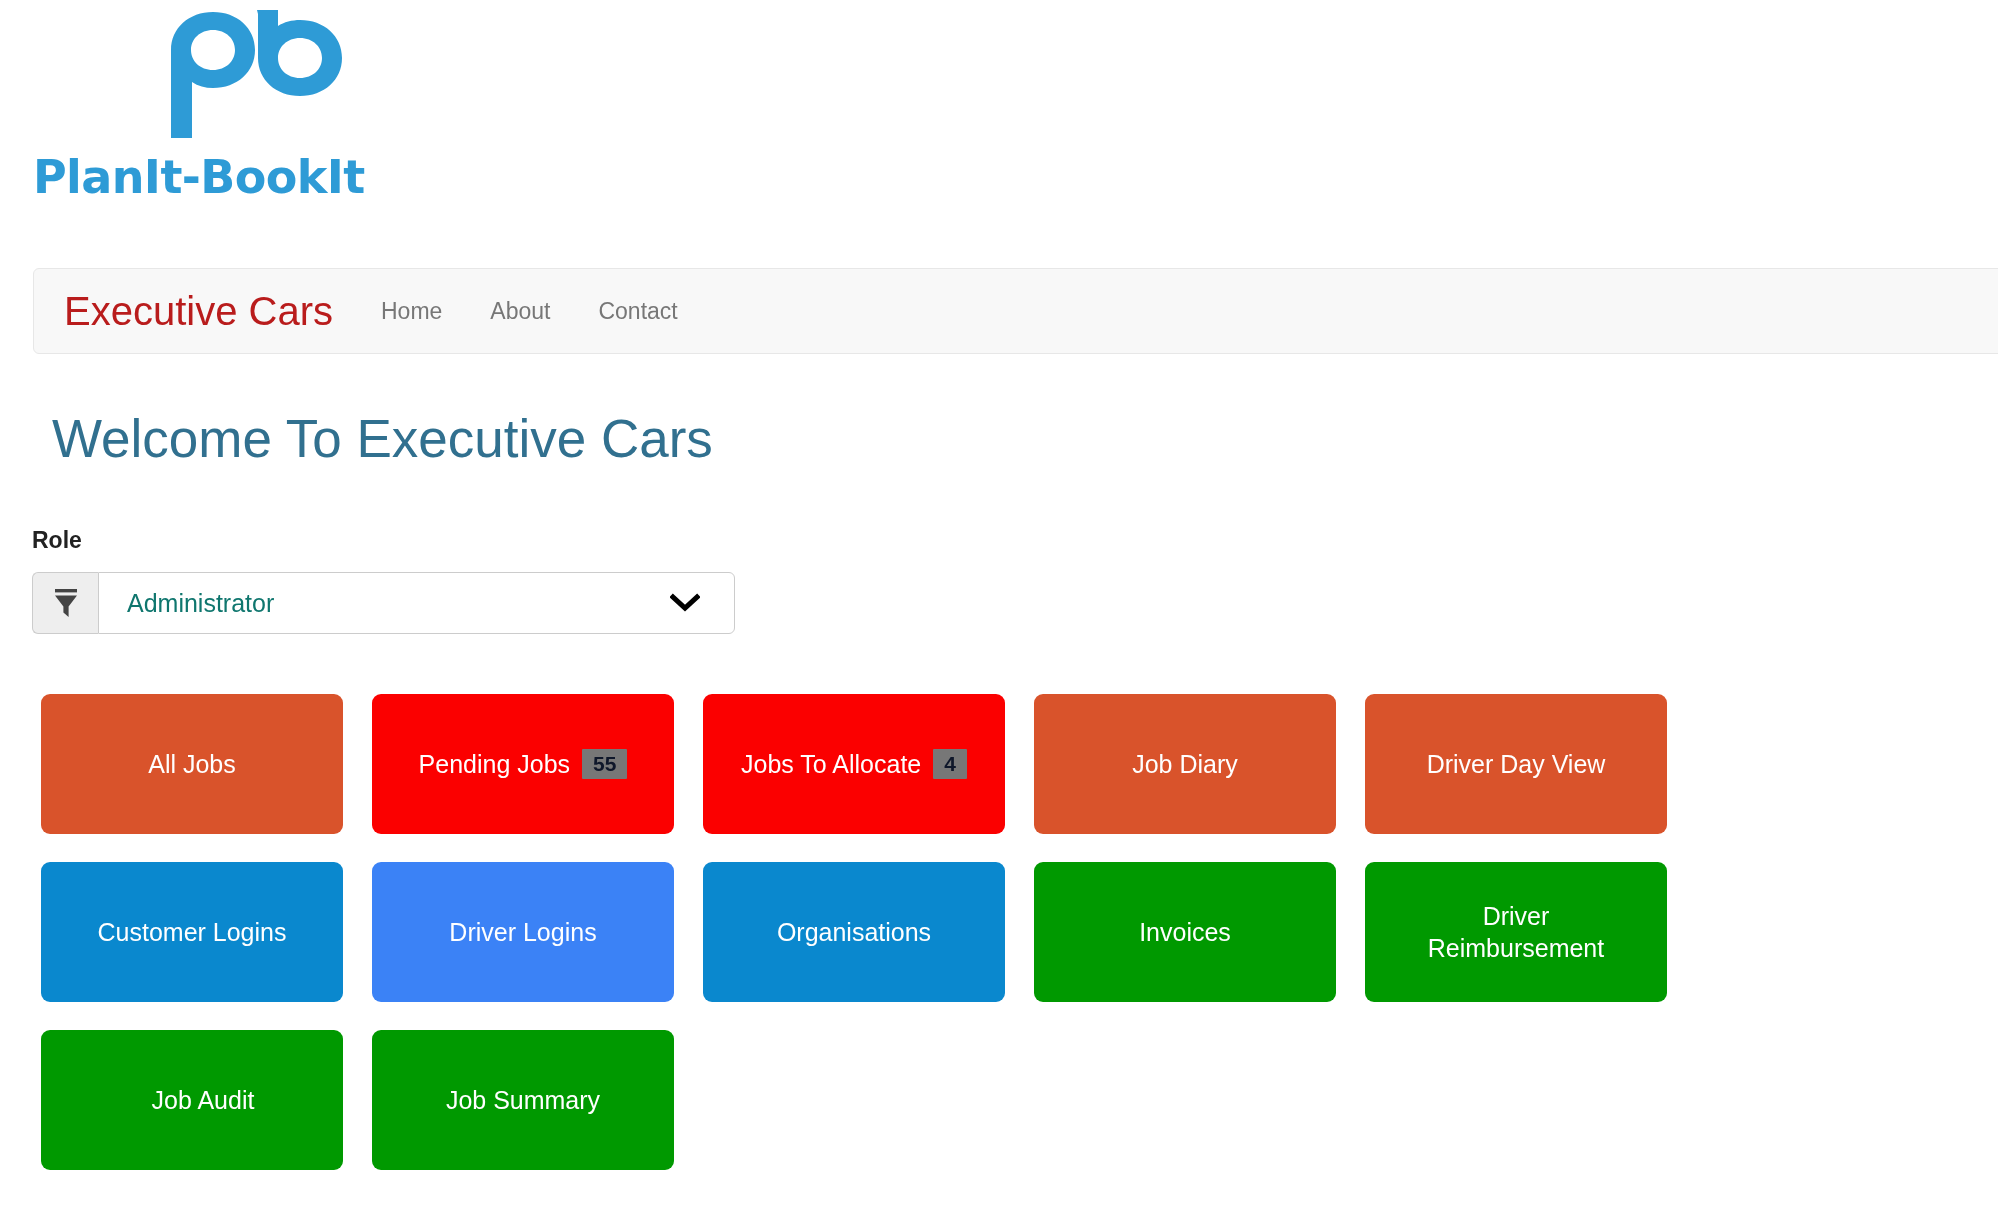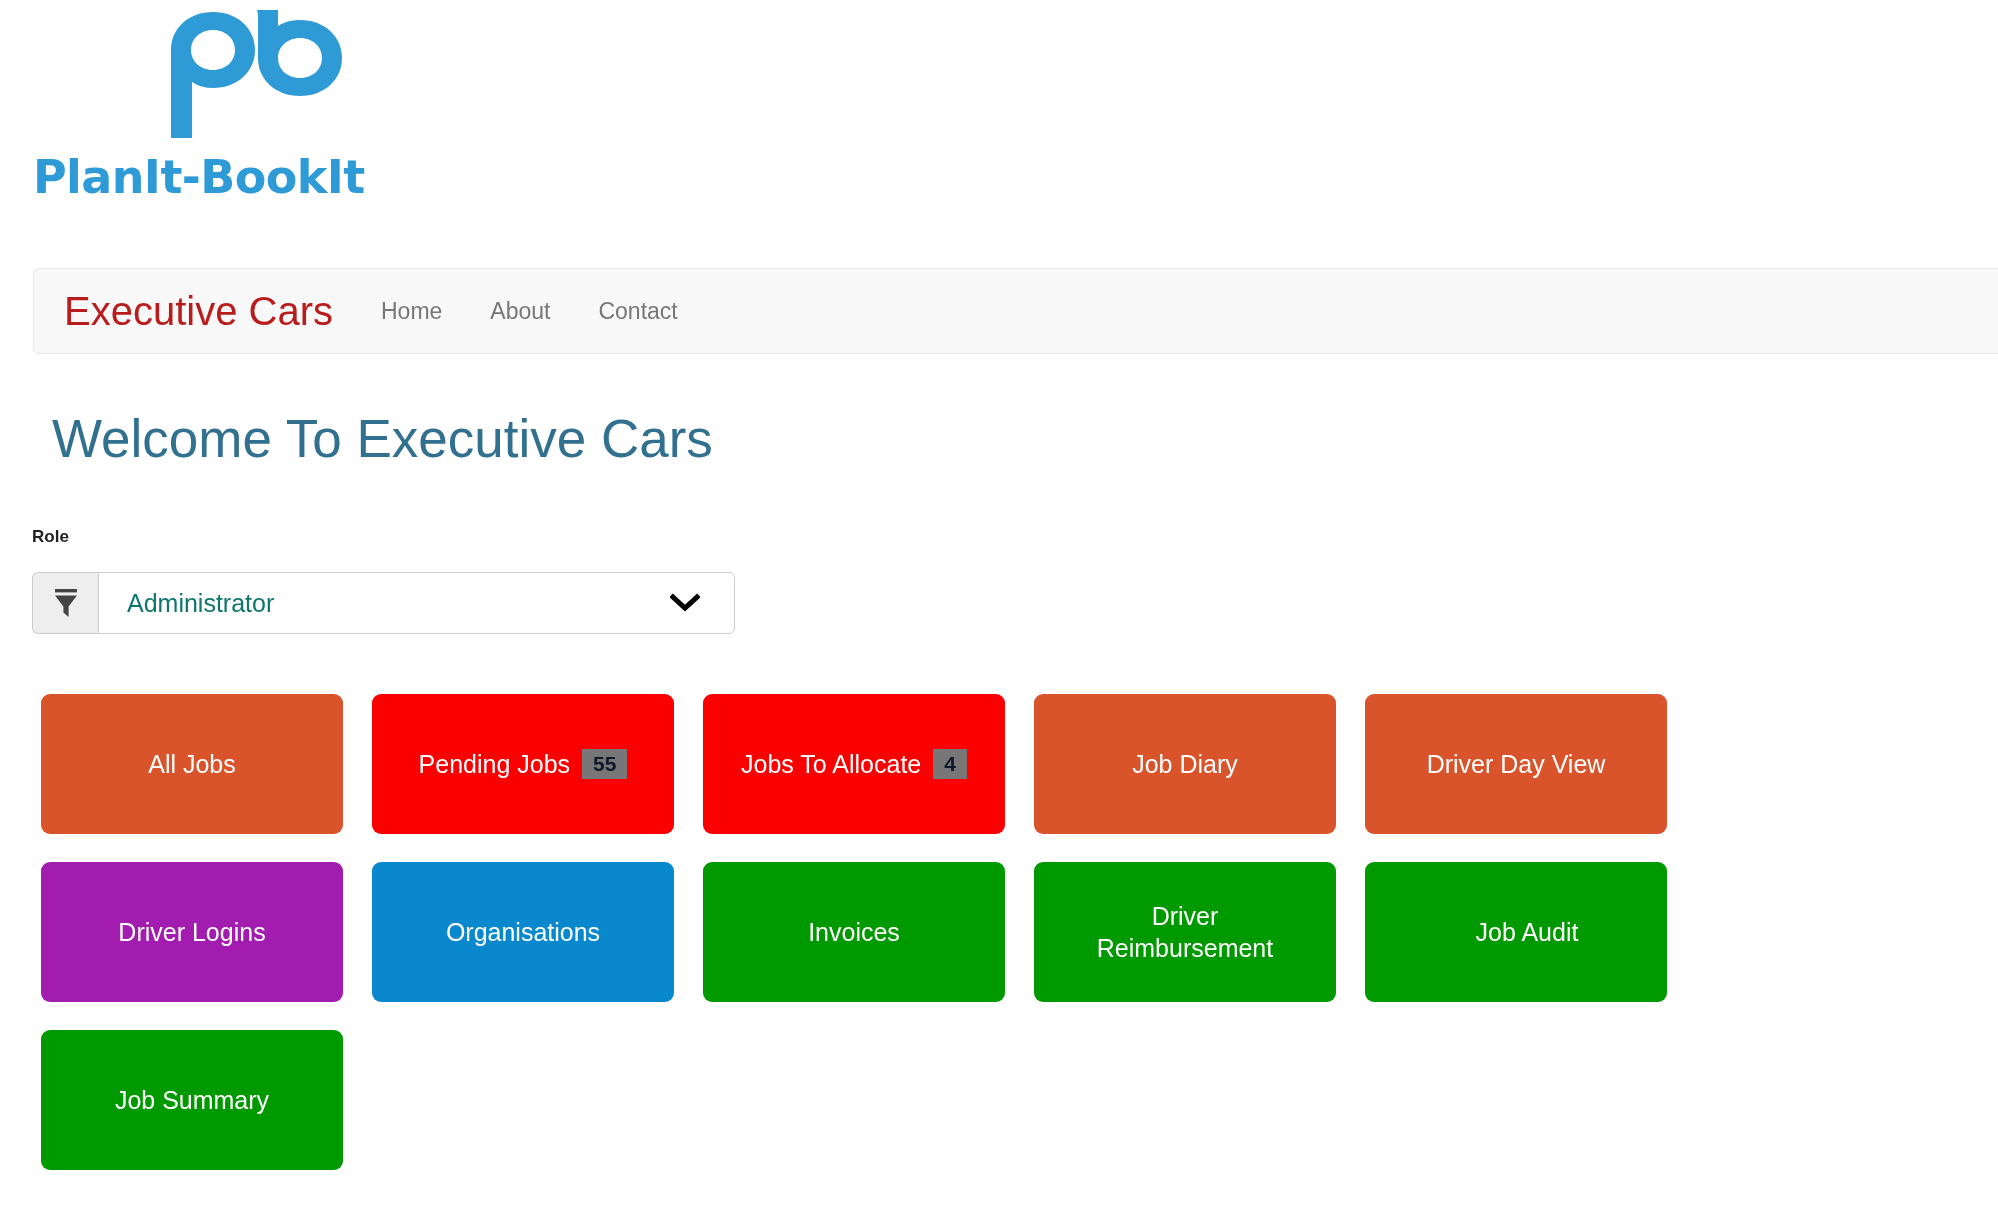--- a/index.html
+++ b/index.html
@@ -79,21 +79,21 @@
     margin: 0;
     white-space: nowrap;
     line-height: 1.1;
   }
 
   
   .role-label {
     position: absolute;
     left: 32px;
     top: 527px;
-    font-size: 17px;
+    font-size: 23px;
     font-weight: bold;
     color: #222222;
   }
   .role-group {
     position: absolute;
     left: 32px;
     top: 572px;
     display: flex;
     height: 62px;
   }
@@ -228,21 +228,24 @@
     <div class="tile" style="background: rgb(251, 0, 0);">
       <span class="tile-label">Jobs To Allocate</span>
       <span class="badge" style="background: rgb(119, 119, 119);">4</span>
     </div>
     <div class="tile" style="background: rgb(217, 83, 43);">
       <span class="tile-label">Job Diary</span>
     </div>
     <div class="tile" style="background: rgb(217, 83, 43);">
       <span class="tile-label">Driver Day View</span>
     </div>
-    <div class="tile" style="background: #a21caf;">
+    <div class="tile" style="background: rgb(10, 136, 206);">
+      <span class="tile-label">Customer Logins</span>
+    </div>
+    <div class="tile" style="background: #3b82f6;">
       <span class="tile-label">Driver Logins</span>
     </div>
     <div class="tile" style="background: rgb(10, 136, 206);">
       <span class="tile-label">Organisations</span>
     </div>
     <div class="tile" style="background: rgb(0, 153, 0);">
       <span class="tile-label">Invoices</span>
     </div>
     <div class="tile" style="background: rgb(0, 153, 0);">
       <span class="tile-label">Driver

